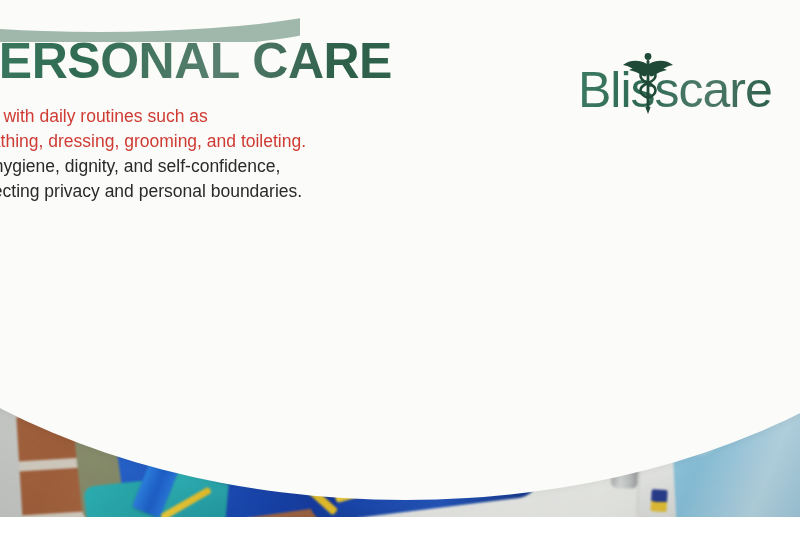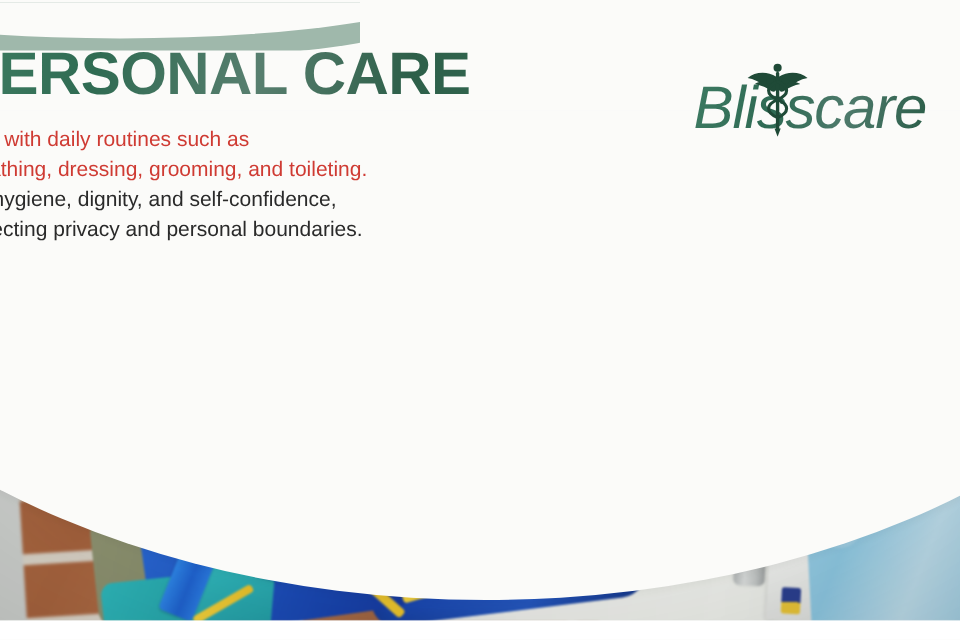--- a/index.html
+++ b/index.html
@@ -436,21 +436,20 @@
     left:0; top:4px;
     font-size:50px;
     line-height:56px;
     font-weight:normal;
     letter-spacing:-1px;
     white-space:nowrap;
     background: linear-gradient(100deg,#3d7a62 0%, #2e6a53 35%, #4e7a6b 65%, #2b5e49 100%);
     -webkit-background-clip: text;
     background-clip: text;
     color: transparent;
-    font-style: italic;
     -webkit-text-fill-color: transparent;
   }
   .caduceus {
     position:absolute;
     left:44px;
     top:-6px;
     width:52px;
     height:62px;
   }
   .caduceus svg { display:block; width:52px; height:62px; }

